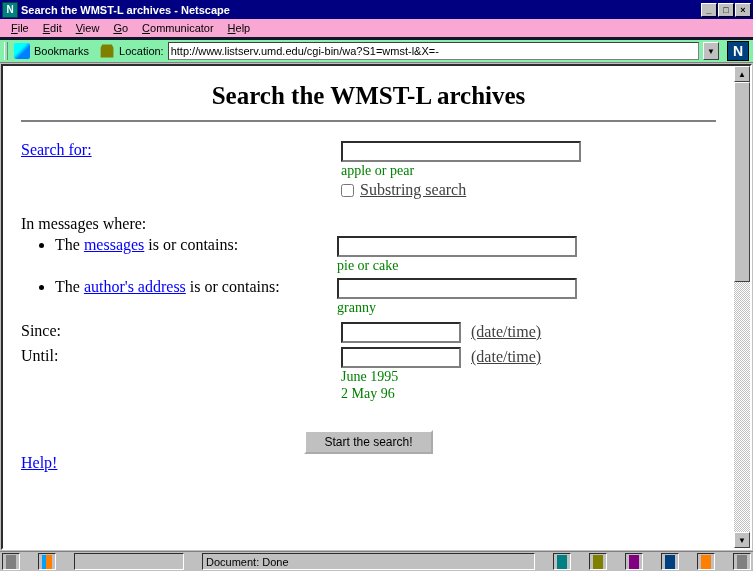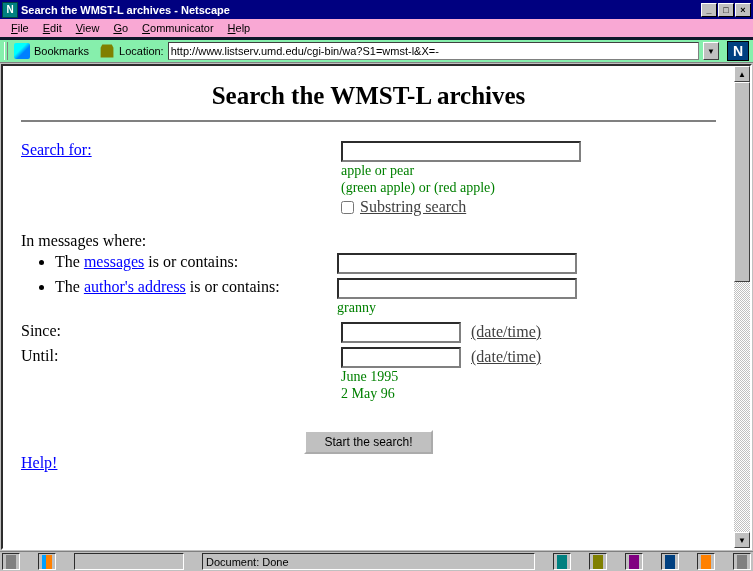--- a/index.html
+++ b/index.html
@@ -262,37 +262,37 @@
 
     <div class="form-area">
 
       <div class="form-row">
         <div class="form-label">
           <span class="link-blue">Search for:</span>
         </div>
         <div class="form-fields">
           <input type="text" style="">
           <div class="hint">apple or pear</div>
-          <div class="hint">(green apple) or (red apple)</div>
           <div class="chkrow">
             <input type="checkbox" style="">
             <span class="link-red" style="margin-left:2px">Substring search</span>
           </div>
         </div>
       </div>
 
       <div style="margin-top:16px">In messages where:</div>
       <ul class="msgwhere">
         <li>
           <div class="form-row">
             <div class="form-label" style="width:282px">
               <span>The </span><span class="link-blue">messages</span><span> is or contains:</span>
             </div>
             <div class="form-fields">
               <input type="text" style="">
+              <div class="hint">pie or cake</div>
             </div>
           </div>
         </li>
         <li>
           <div class="form-row">
             <div class="form-label" style="width:282px">
               <span>The </span><span class="link-blue">author's address</span><span> is or contains:</span>
             </div>
             <div class="form-fields">
               <input type="text" style="">

